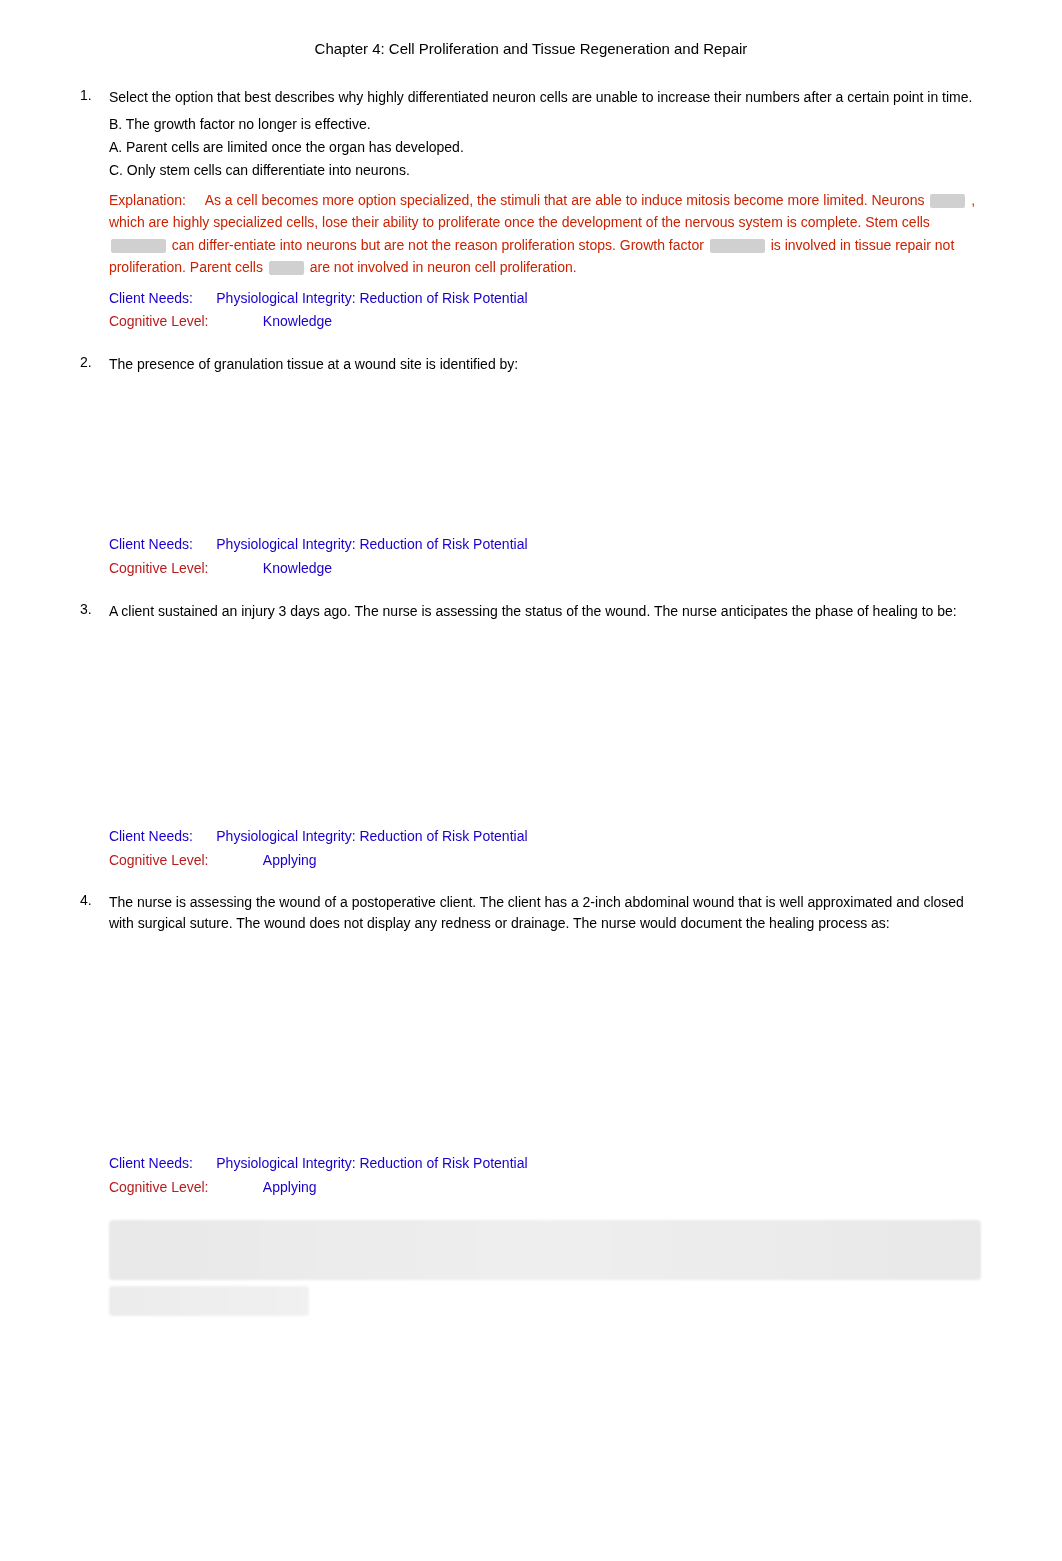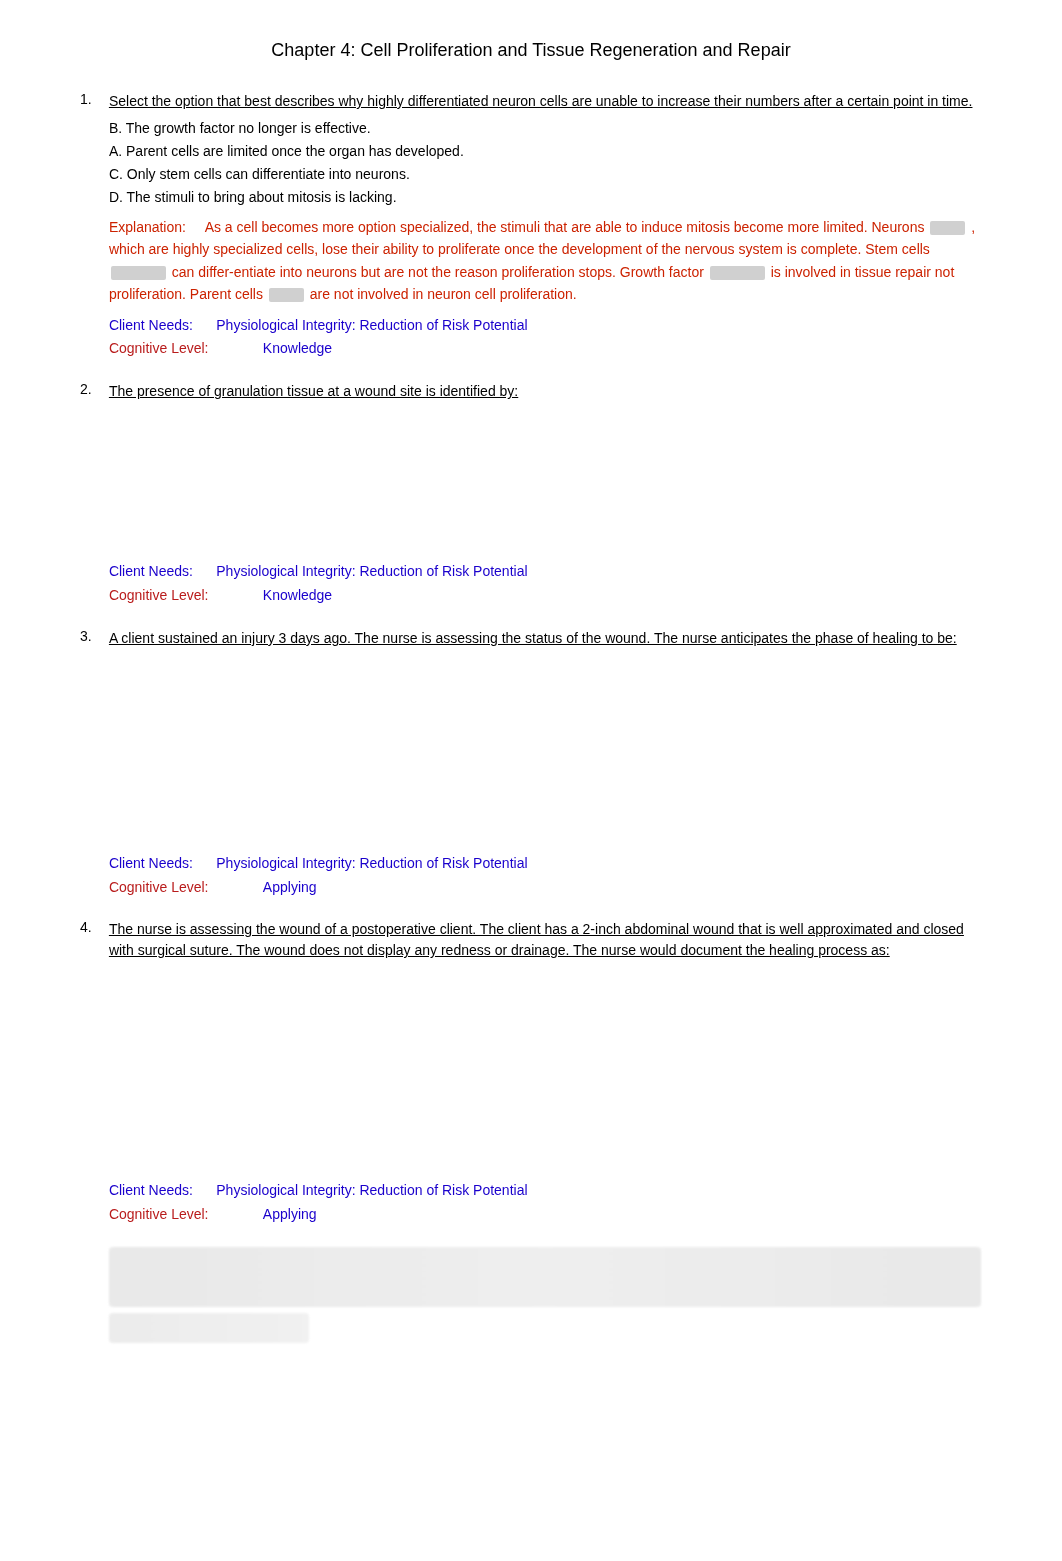--- a/index.html
+++ b/index.html
@@ -11,21 +11,21 @@
       background: #ffffff;
       font-family: Arial, sans-serif;
       font-size: 14px;
       color: #000000;
       width: 1062px;
       min-height: 1561px;
       padding: 40px 80px;
     }
     .page-title {
       text-align: center;
-      font-size: 18px;
+      font-size: 15px;
       font-weight: normal;
       margin-bottom: 30px;
     }
     .questions-list {
       list-style: none;
       padding: 0;
     }
     .question-item {
       margin-bottom: 20px;
       padding-left: 0;
@@ -36,21 +36,20 @@
       vertical-align: top;
     }
     .question-content {
       display: inline-block;
       width: calc(100% - 30px);
       vertical-align: top;
     }
     .question-text {
       margin-bottom: 6px;
       line-height: 1.5;
-      text-decoration: underline;
     }
     .answer-option {
       display: block;
       margin-bottom: 2px;
       line-height: 1.5;
     }
     .explanation-block {
       margin-top: 8px;
       color: #cc2200;
       line-height: 1.6;
@@ -124,21 +123,20 @@
 
 <ol class="questions-list">
 
   <li class="question-item">
     <span class="question-number">1.</span>
     <div class="question-content">
       <p class="question-text">Select the option that best describes why highly differentiated neuron cells are unable to increase their numbers after a certain point in time.</p>
       <span class="answer-option">B. The growth factor no longer is effective.</span>
       <span class="answer-option">A. Parent cells are limited once the organ has developed.</span>
       <span class="answer-option">C. Only stem cells can differentiate into neurons.</span>
-      <span class="answer-option">D. The stimuli to bring about mitosis is lacking.</span>
       <div class="explanation-block">
         <span class="explanation-label">Explanation:</span>
         &nbsp;&nbsp;&nbsp;
         <span>As a cell becomes more option specialized, the stimuli that are able to induce mitosis become more limited. Neurons</span>
         <span class="blank-space-sm"></span>
         <span>, which are highly specialized cells, lose their ability to proliferate once the development of the nervous system is complete. Stem cells</span>
         <span class="blank-space"></span>
         <span>can differ-entiate into neurons but are not the reason proliferation stops. Growth factor</span>
         <span class="blank-space"></span>
         <span>is involved in tissue repair not proliferation. Parent cells</span>

